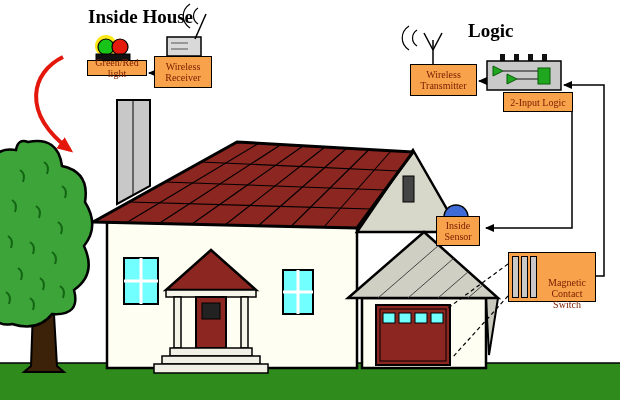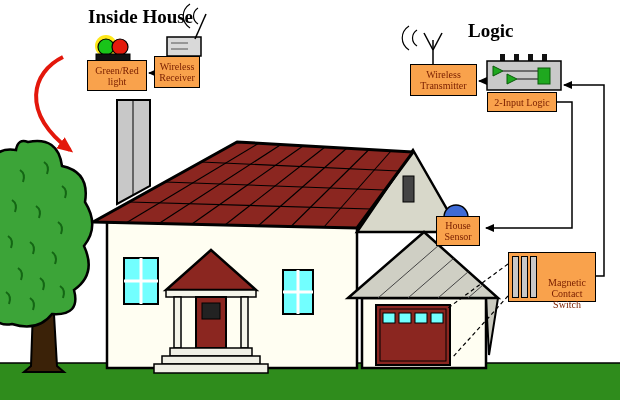--- a/index.html
+++ b/index.html
@@ -183,38 +183,38 @@
     </g>
 
     <path d="M 444,217 a 12,12 0 0 1 24,0 Z" style="fill:var(--sensor-dome)" stroke="#000" stroke-width="1.5"></path>
 
     <path d="M 63,57 C 32,72 20,112 70,150" style="stroke:var(--signal-red)" stroke-width="4" fill="none" marker-end="url(#arrR)"></path>
   </svg>
 
   <div class="title" style="left:88px;top:6px">Inside House</div>
   <div class="title" style="left:468px;top:20px">Logic</div>
 
-  <div class="comp" style="left:87px;top:60px;width:60px;height:31px">
+  <div class="comp" style="left:87px;top:60px;width:60px;height:16px">
     <span>Green/Red light</span>
   </div>
 
-  <div class="comp" style="left:154px;top:56px;width:46px;height:32px">
+  <div class="comp" style="left:154px;top:56px;width:58px;height:32px">
     <span>Wireless Receiver</span>
   </div>
 
   <div class="comp" style="left:410px;top:64px;width:67px;height:32px">
     <span>Wireless Transmitter</span>
   </div>
 
-  <div class="comp" style="left:487px;top:92px;width:70px;height:20px">
+  <div class="comp" style="left:503px;top:92px;width:70px;height:20px">
     <span>2-Input Logic</span>
   </div>
 
   <div class="comp" style="left:436px;top:216px;width:44px;height:30px">
-    <span>House Sensor</span>
+    <span>Inside Sensor</span>
   </div>
 
   <div class="comp" style="left:508px;top:252px;width:88px;height:50px">
     <span class="switch-bars">
       <span class="bar"></span>
         <span class="bar"></span>
         <span class="bar"></span>
     </span>
     <span class="switch-label">Magnetic Contact Switch</span>
   </div>

